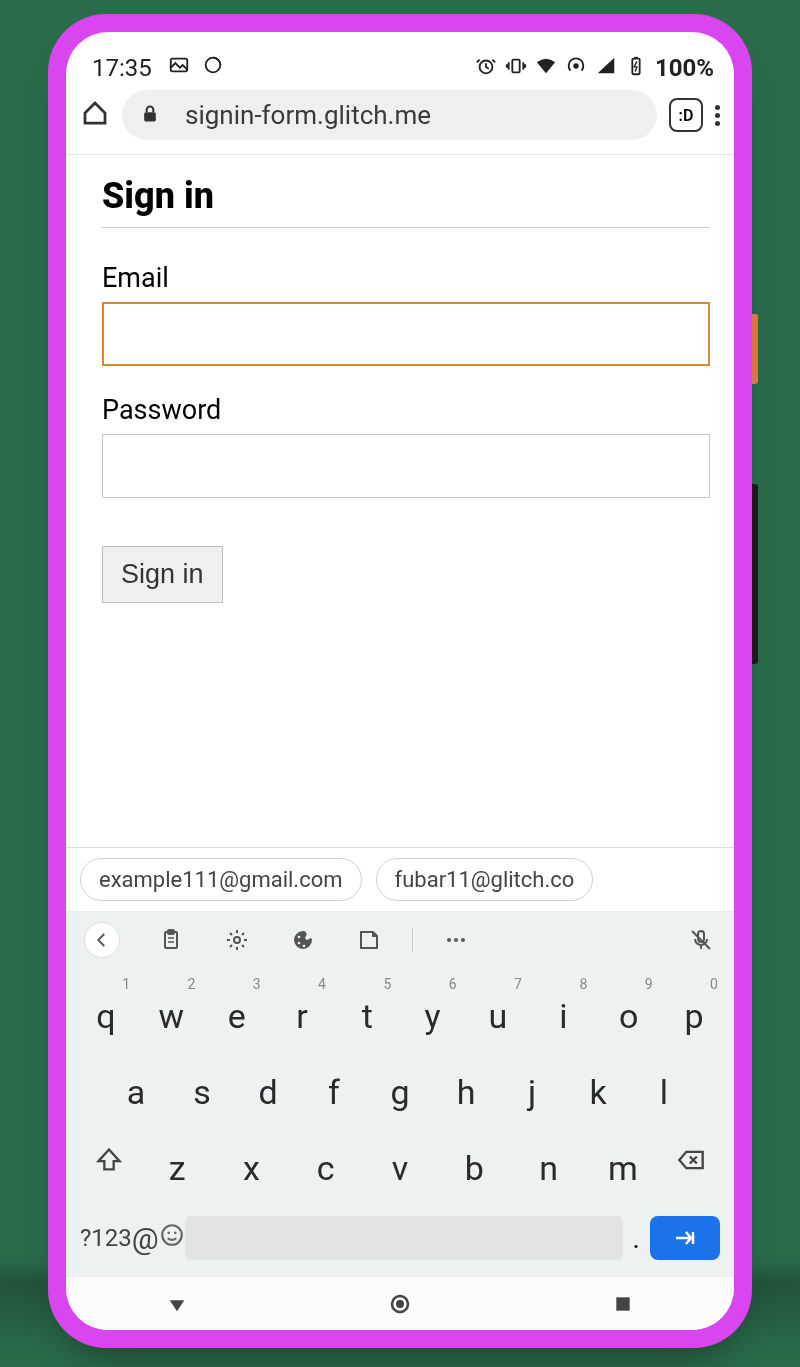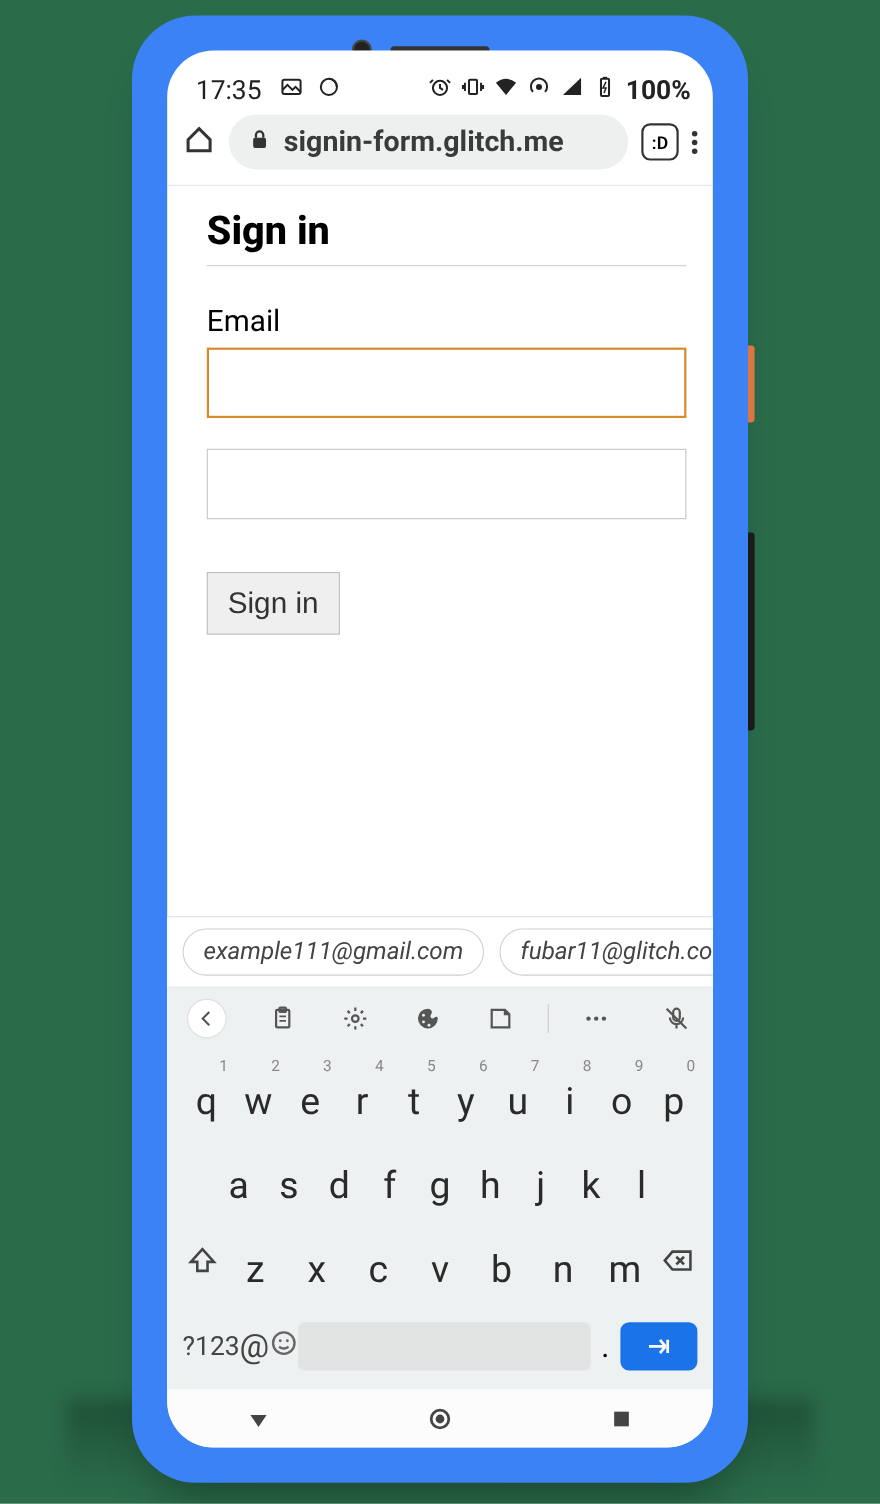--- a/index.html
+++ b/index.html
@@ -5,25 +5,25 @@
     * { margin: 0; padding: 0; box-sizing: border-box; }
     body {
       background: #2a6b4a;
       font-family: Roboto, Arial, sans-serif;
       display: flex;
       justify-content: center;
       align-items: flex-start;
       min-height: 1367px;
     }
     .phone {
-      width: 560px;
+      width: 704px;
       height: 1334px;
-      background: #3b82f6;
+      background: #d946ef;
       border-radius: 58px;
-      padding: 32px;
+      padding: 18px;
       margin-top: 14px;
       position: relative;
       box-shadow: 0 30px 40px -20px rgba(0,0,0,0.35);
     }
     .phone-side-btn { position: absolute; background: #1a1a1a; }
     .side-orange { right: -6px; top: 300px; width: 6px; height: 70px; background: #d97742; border-radius: 0 3px 3px 0;}
     .side-dark1 { right: -6px; top: 470px; width: 6px; height: 180px; border-radius: 0 3px 3px 0;}
     .speaker { position: absolute; top: 28px; left: 50%; transform: translateX(-50%); width: 90px; height: 7px; background: #333; border-radius: 4px; }
     .camera-dot { position: absolute; top: 22px; left: 200px; width: 18px; height: 18px; background: #222; border-radius: 50%; border: 2px solid #444;}
     .screen {
@@ -60,22 +60,21 @@
     .urlpill {
       flex: 1;
       background: #eef0ef;
       border-radius: 30px;
       height: 50px;
       display: flex;
       align-items: center;
       padding: 0 18px;
       font-size: 26px;
       color: #3a3a3a;
-      gap: 12px;
-      font-weight: bold;
+      gap: 25px;
     }
     .tabicon { width: 34px; height: 34px; border: 2.5px solid #333; border-radius: 8px; display:flex; align-items:center; justify-content:center; font-size: 16px; font-weight: 600;}
     .menudots { font-size: 28px; font-weight: bold; letter-spacing: -2px; display:flex; flex-direction:column; gap:3px;}
     .menudots span{width:5px;height:5px;background:#333;border-radius:50%;}
     .page {
       padding: 20px 24px;
       flex: 0 0 auto;
       margin-left: 12px;
     }
     .page h1 {
@@ -117,21 +116,20 @@
       overflow: hidden;
     }
     .suggestion-chip {
       border: 1px solid #d0d0d0;
       border-radius: 30px;
       padding: 8px 18px;
       font-size: 22px;
       color: #444;
       white-space: nowrap;
       background: #fff;
-      font-style: italic;
     }
     .kbd-toolbar {
       display: flex;
       align-items: center;
       padding: 10px 18px;
       gap: 36px;
       background: #eef1f1;
       color: #555;
     }
     .kbd-toolbar .tb-btn { width: 30px; height: 30px; display:flex; align-items:center; justify-content:center;}
@@ -240,20 +238,21 @@
           <span></span>
         </div>
     </div>
 
     <div class="page">
       <h1>Sign in</h1>
 
       <label class="field-label">Email</label>
       <input class="text-input focused" value="" style="">
 
+      <label class="field-label">Password</label>
       <input type="password" class="text-input" value="" style="">
 
       <button class="signin-btn">Sign in</button>
     </div>
 
     <div class="spacer"></div>
 
     <div class="kbd-area">
       <div class="suggestions">
         <div class="suggestion-chip">example111@gmail.com</div>

